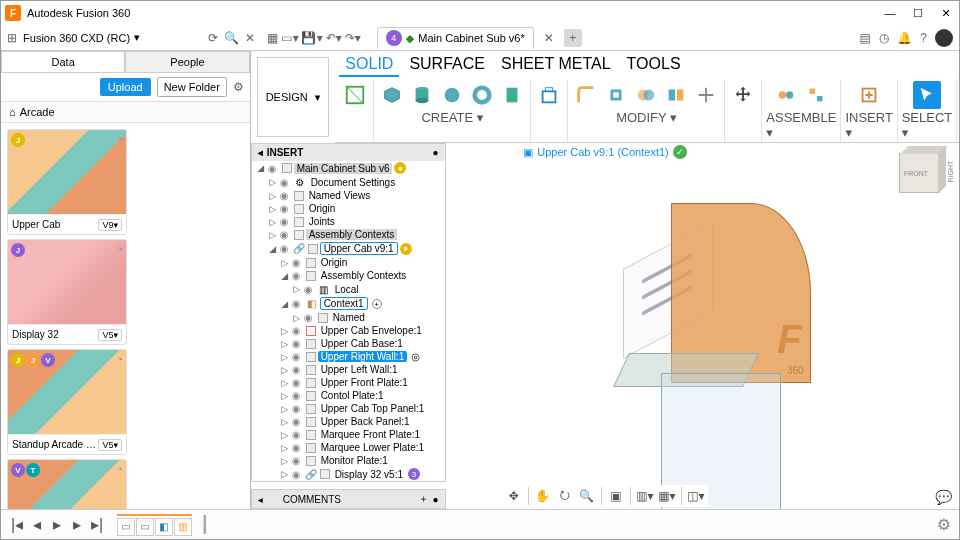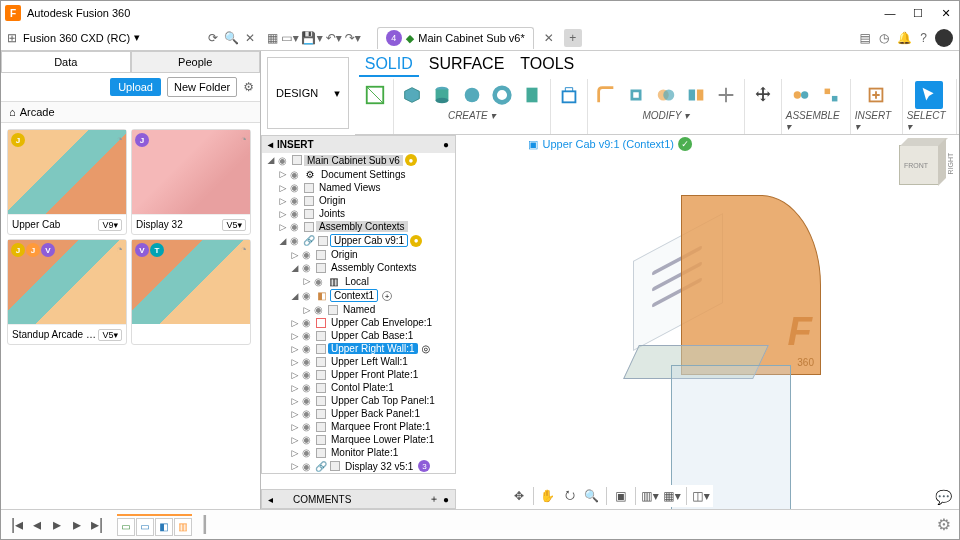--- a/index.html
+++ b/index.html
@@ -36,31 +36,31 @@
 .card { width: 120px; border: 1px solid #ddd; border-radius: 3px; position: relative; }
 .card .thumb { height: 84px; background: #fff; position: relative; }
 .card .badges { position: absolute; top: 3px; left: 3px; display: flex; gap: 1px; }
 .card .bdg { width: 14px; height: 14px; border-radius: 50%; color: #fff; font-size: 8px; display: flex; align-items: center; justify-content: center; font-weight: bold; }
 .card .corner { position: absolute; top: 3px; right: 3px; font-size: 11px; color: #999; }
 .card .foot { height: 20px; font-size: 10px; display: flex; align-items: center; padding: 0 4px; border-top: 1px solid #eee; }
 .card .foot .ver { margin-left: auto; border: 1px solid #ccc; padding: 0 3px; border-radius: 2px; font-size: 9px; }
 .card .foot .name { white-space: nowrap; overflow: hidden; text-overflow: ellipsis; }
 
 .center { flex: 1; display: flex; flex-direction: column; position: relative; }
-.designbtn { margin: 6px; padding: 4px 8px; border: 1px solid #ccc; font-size: 11px; display: flex; align-items: center; gap: 16px; cursor: pointer; }
+.designbtn { margin: 6px; padding: 4px 8px; border: 1px solid #ccc; font-size: 11px; display: flex; align-items: center; gap: 7px; cursor: pointer; }
 .toolstrip { display: flex; }
 .ws-tabs-row { display: flex; gap: 4px; padding: 2px 4px; }
 .ws-tabs-row span { padding: 2px 6px; cursor: pointer; }
 .ws-tabs-row span.active { color: #1592e6; border-bottom: 2px solid #1592e6; }
 .toolbar { display: flex; gap: 0; padding: 0 2px; border-bottom: 1px solid #ccc; }
 .tgroup { display: flex; flex-direction: column; align-items: center; padding: 2px 4px; border-right: 1px solid #e2e2e2; }
 .tgroup .irow { display: flex; gap: 2px; }
 .tbtn { width: 28px; height: 28px; display: flex; align-items: center; justify-content: center; border-radius: 2px; cursor: pointer; }
 .tbtn.sel { background: #1592e6; }
-.tgroup .glabel { font-size: 10px; color: #555; padding-top: 1px; font-style: italic; }
+.tgroup .glabel { font-size: 13px; color: #555; padding-top: 1px; }
 
 .viewport { flex: 1; position: relative; background: #fff; overflow: hidden; }
 .browser { position: absolute; top: 0; left: 0; width: 195px; background: rgba(255,255,255,.96); border: 1px solid #ccc; font-size: 10px; }
 .br-head { background: #e8e8e8; padding: 3px 6px; display: flex; align-items: center; gap: 4px; font-weight: bold; }
 .br-tree { max-height: 390px; overflow-y: auto; }
 .br-row { display: flex; align-items: center; gap: 2px; padding: 1px 2px; white-space: nowrap; cursor: pointer; }
 .br-row .tri { width: 10px; text-align: center; color: #666; font-size: 9px; }
 .br-row .eye { width: 12px; color: #888; }
 .br-row .ico { width: 12px; height: 12px; display: inline-flex; align-items: center; justify-content: center; }
 .br-row .lab { padding: 0 3px; }
@@ -222,20 +222,21 @@
   <div class="center">
     <div class="toolstrip">
       <div class="designbtn">
         <span>DESIGN</span>
           <span>▾</span>
       </div>
       <div style="flex:1">
         <div class="ws-tabs-row" id="wstabs">
             <span class="active">SOLID</span>
             <span>SURFACE</span>
+            <span>SHEET METAL</span>
             <span>TOOLS</span>
           </div>
         <div class="toolbar" id="toolbar">
             <div class="tgroup">
               <div class="irow">
                 <div class="tbtn">
                   <svg class="sico" viewBox="0 0 24 24">
                     <rect x="3" y="3" width="18" height="18" fill="none" stroke="#4a4" stroke-width="2"></rect>
                     <path d="M3 3 L21 21" stroke="#4a4"></path>
                   </svg>

